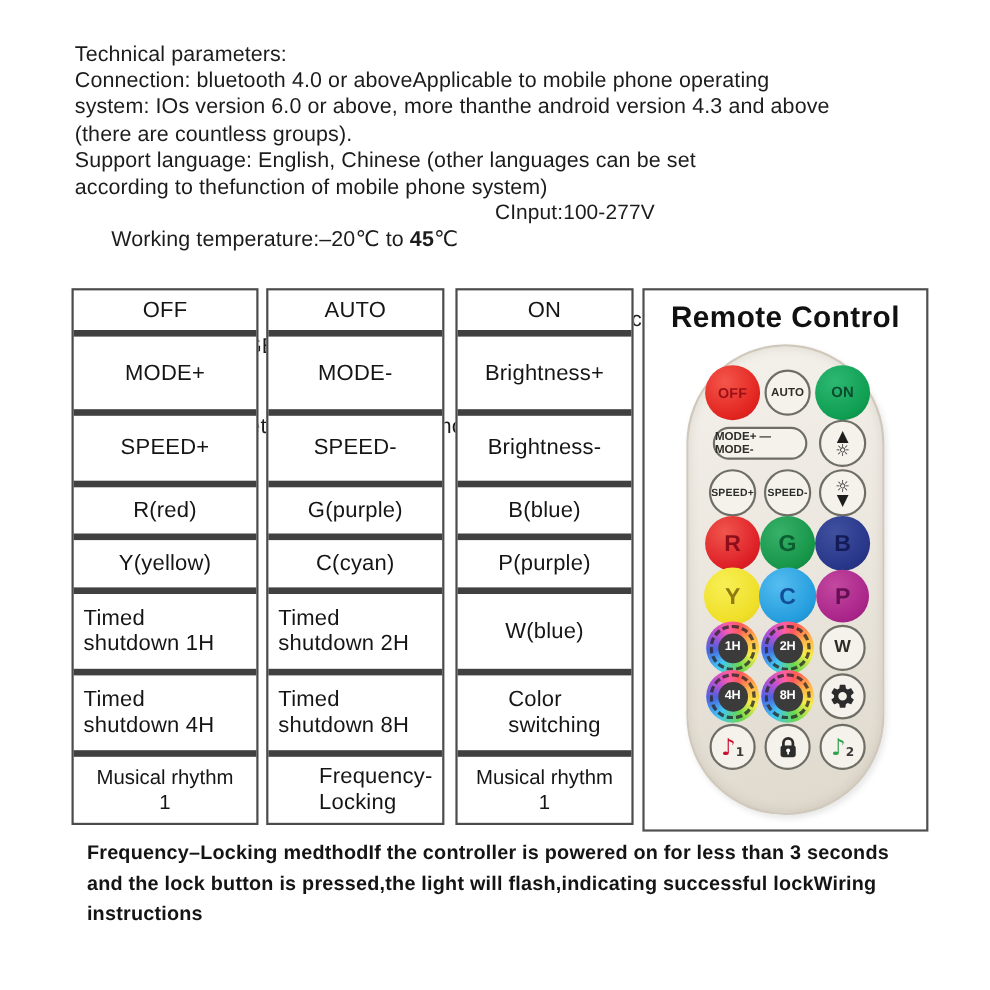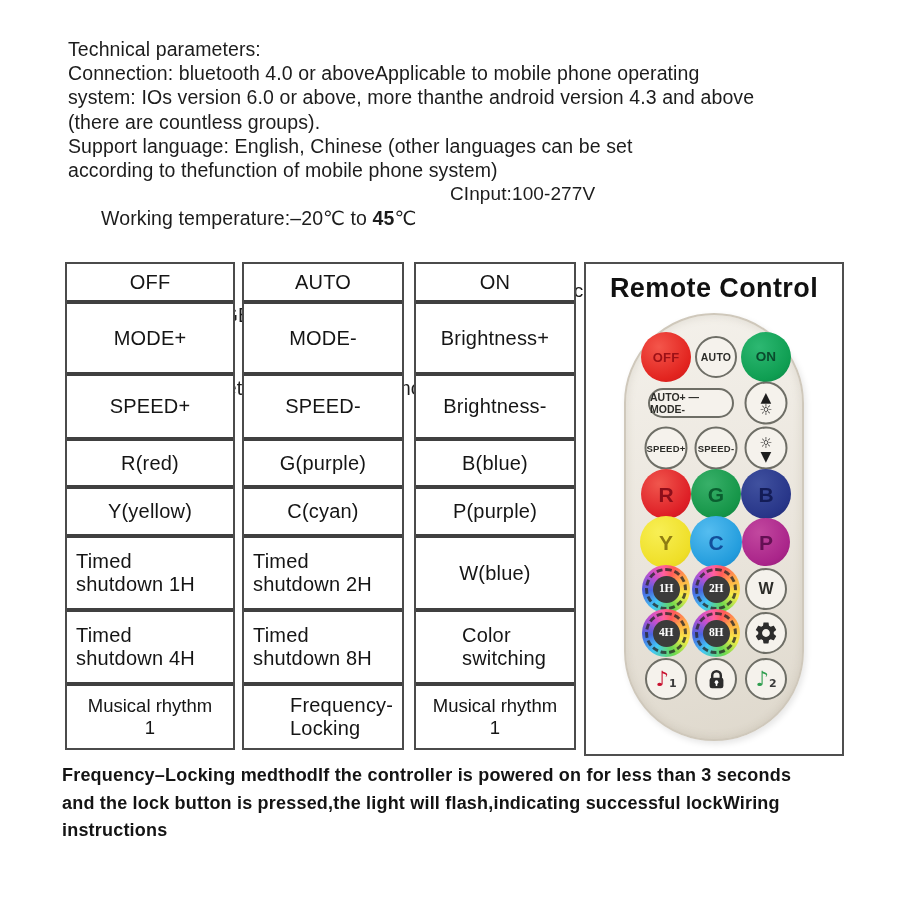--- a/index.html
+++ b/index.html
@@ -12,21 +12,21 @@
   .tln{white-space:pre;}
   .cols{position:relative;}
   .col2{position:absolute;left:382px;top:0;font-size:19px;}
   .tech b{font-weight:bold;}
   
   .ftable{position:absolute;left:65px;top:262px;display:flex;}
   .tcol{width:170px;border:2px solid #4b4b4b;background:#fff;display:flex;flex-direction:column;box-sizing:border-box;}
   .tcol.c2{width:162px;margin-left:7px;}
   .tcol.c3{width:162px;margin-left:10px;}
   .cell{box-sizing:border-box;display:flex;align-items:center;justify-content:center;text-align:center;
-        font-size:20px;letter-spacing:.2px;color:#151515;border-top:4px solid #404040;padding:0 3px;}
+        font-size:20px;letter-spacing:.2px;color:#151515;border-top:6px solid #404040;padding:0 3px;}
   .cell:first-child{border-top:none;}
   .cell:nth-child(1){height:36px;}
   .cell:nth-child(2){height:72px;}
   .cell:nth-child(3){height:65px;}
   .cell:nth-child(4){height:48px;}
   .cell:nth-child(5){height:49px;}
   .cell:nth-child(6){height:74px;}
   .cell:nth-child(7){height:74px;}
   .cell:nth-child(8){height:66px;}
   .l{justify-content:flex-start;text-align:left;padding-left:9px;}
@@ -60,31 +60,31 @@
   .bbtn{background:radial-gradient(circle at 36% 30%,#40519f,#283689 68%,#1d2768 100%);}
   .ybtn{background:radial-gradient(circle at 36% 30%,#f8ef55,#efdf28 68%,#dfc81e 100%);}
   .cbtn{background:radial-gradient(circle at 36% 30%,#55bdf0,#249ddd 68%,#1a7fc0 100%);}
   .pbtn{background:radial-gradient(circle at 36% 30%,#c2489f,#aa258a 68%,#8d1a72 100%);}
   .clb{font-weight:bold;font-size:21px;}
   .rbtn .clb{color:#8d0e1a;} .gbtn .clb{color:#0a5e2f;} .bbtn .clb{color:#131c57;}
   .ybtn .clb{color:#8e7c12;} .cbtn .clb{color:#124f9b;} .pbtn .clb{color:#641053;}
   .timer{background:conic-gradient(from 20deg,#ff5a5a,#ffb347 45deg,#f7ec4a 90deg,#69d84f 140deg,#42c8f5 195deg,#4a63e0 245deg,#c44fd0 295deg,#ff5fa2 330deg,#ff5a5a 360deg);}
   .timer::before{content:"";position:absolute;inset:3px;border-radius:50%;border:3px dashed rgba(40,40,40,.78);}
   .tcore{position:relative;z-index:1;width:27px;height:27px;border-radius:50%;background:#3b3b3b;color:#fff;
-         font-size:11.5px;font-weight:bold;display:flex;align-items:center;justify-content:center;letter-spacing:-.3px;font-family:Liberation Serif, serif;}
+         font-size:11.5px;font-weight:bold;display:flex;align-items:center;justify-content:center;letter-spacing:-.3px;}
   .w-lb{font-size:16px;font-weight:bold;color:#2c2c28;}
   .bri{display:flex;flex-direction:column;align-items:center;color:#1d1d1d;font-family:"DejaVu Sans","Liberation Sans",sans-serif;}
   .bri .ar{font-size:14px;line-height:12px;}
   .bri .sn{font-size:15px;line-height:14px;}
   .note{display:flex;align-items:flex-start;font-family:"DejaVu Sans","Liberation Sans",sans-serif;}
   .note .ng{font-size:21px;line-height:20px;}
   .note .nsub{font-size:11px;color:#3a3a3a;margin-top:9px;font-weight:bold;}
   .n1 .ng{color:#c8102e;} .n2 .ng{color:#2f9e4f;}
   
-  .footer{position:absolute;left:62px;top:762px;width:810px;font-size:18px;font-weight:bold;
+  .footer{position:absolute;left:79px;top:762px;width:810px;font-size:18px;font-weight:bold;
           line-height:27.6px;letter-spacing:.2px;white-space:pre-line;color:#141414;}
 </style>
 </head>
 <body>
 
 <div class="page">
 
   <section class="tech">
     <div class="tln">Technical parameters:</div>
     <div class="tln">Connection: bluetooth 4.0 or aboveApplicable to mobile phone operating</div>
@@ -150,21 +150,21 @@
         <span class="blb">OFF</span>
       </div>
       <div class="b wbtn d42" style="left:90px;top:42px">
         <span class="blb auto-lb">AUTO</span>
       </div>
       <div class="b on-green d50" style="left:140px;top:42px">
         <span class="blb">ON</span>
       </div>
 
       <div class="pill" style="left:65px;top:88px">
-        <span class="blb">AUTO+ — MODE-</span>
+        <span class="blb">MODE+ — MODE-</span>
       </div>
       <div class="b wbtn d43" style="left:140px;top:88px">
         <span class="bri">
             <span class="ar">▲</span>
             <span class="sn">☼</span>
           </span>
       </div>
 
       <div class="b wbtn d43" style="left:40px;top:133px">
         <span class="blb speed-lb">SPEED+</span>

